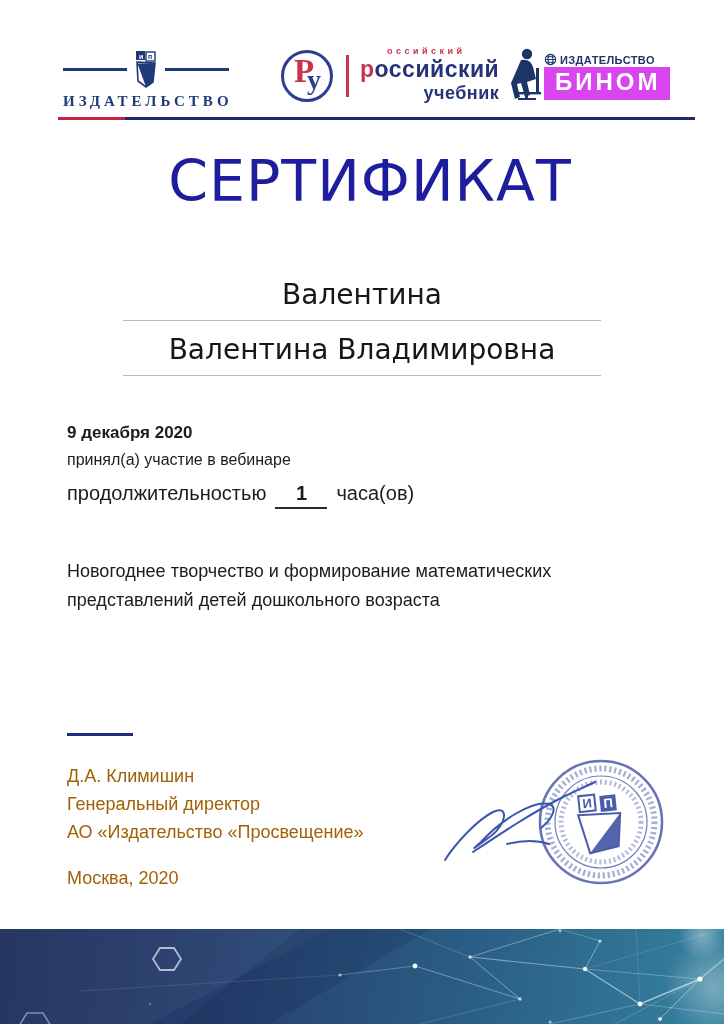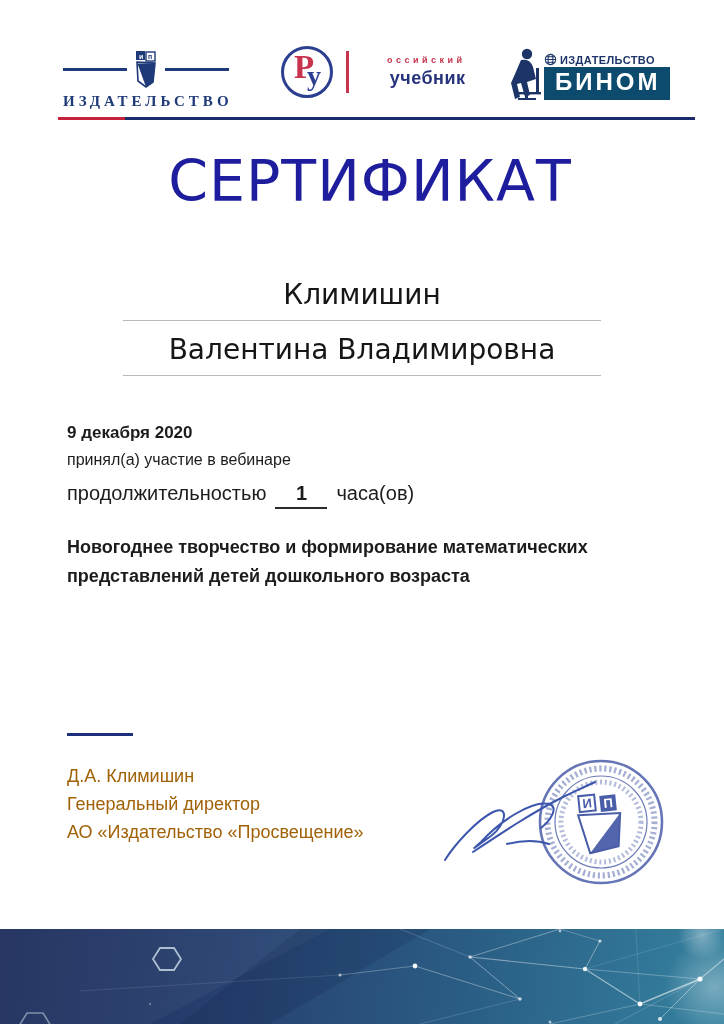--- a/index.html
+++ b/index.html
@@ -28,21 +28,21 @@
   .ru-corp { color:#c8344e; font-size:9px; font-weight:bold; letter-spacing:3.5px; padding-left:27px; margin-bottom:1px; }
   .ru-line1 { font-size:23px; font-weight:bold; color:#26337b; line-height:24px; letter-spacing:.5px; }
   .ru-line1 .initial { color:#c8344e; }
   .ru-line2 { font-size:18px; font-weight:bold; color:#26337b; line-height:24px; text-align:right; letter-spacing:.5px; }
 
   .logo-binom { position:absolute; left:511px; top:48px; display:flex; align-items:flex-end; }
   .binom-person { width:33px; height:52px; flex:none; }
   .binom-pub { display:flex; align-items:center; gap:3px; color:#1c3467; font-weight:bold; font-size:11px; letter-spacing:.4px; }
   .globe { width:13px; height:13px; }
   .binom-box {
-    margin-top:1px; background:#0c4a6e; color:#fff; font-weight:bold; font-size:24px;
+    margin-top:1px; background:#d946ef; color:#fff; font-weight:bold; font-size:24px;
     letter-spacing:3px; padding:1px 9px 4px 11px; line-height:28px; text-align:center;
   }
 
   
   .divider { position:absolute; left:58px; top:117px; width:637px; height:3px; background:#1b2a6b; }
   .divider .red-seg { position:absolute; left:0; top:0; width:67px; height:3px; background:#c4223f; }
 
   
   .cert-title {
     position:absolute; left:8px; top:148px; width:724px; text-align:center;
@@ -61,21 +61,21 @@
 
   
   .details { position:absolute; left:67px; top:423px; width:630px; }
   .d-date { font-size:17px; font-weight:bold; margin-bottom:8px; }
   .d-part { font-size:16px; margin-bottom:13px; }
   .d-dur  { font-size:20px; }
   .d-dur .hours {
     display:inline-block; min-width:52px; text-align:center; font-weight:bold;
     border-bottom:2px solid #2b2b2b; padding-bottom:2px; margin:0 9px;
   }
-  .d-topic { margin-top:24px; font-size:18px; font-weight:bold; line-height:29px; width:600px; }
+  .d-topic { margin-top:48px; font-size:18px; font-weight:normal; line-height:29px; width:600px; }
 
   
   .sign-block { position:absolute; left:67px; top:733px; }
   .sign-rule { width:66px; height:3px; background:#1e2f7e; margin-bottom:26px; }
   .sign-block p { font-size:18px; line-height:28px; color:#a16207; }
   .sign-city { margin-top:18px; }
 
   
   .stamp-wrap { position:absolute; left:437px; top:748px; width:250px; height:152px; }
 
@@ -108,20 +108,21 @@
   </div>
 
   <div class="logo-ru">
     <div class="ru-circle">
       <span class="ru-p">Р</span>
       <span class="ru-u">у</span>
     </div>
     <span class="ru-bar"></span>
     <div class="ru-text">
       <div class="ru-corp">оссийский</div>
+      <div class="ru-line1"><span class="initial">р</span><span>оссийский</span></div>
       <div class="ru-line2">учебник</div>
     </div>
   </div>
 
   <div class="logo-binom">
     <svg class="binom-person" viewBox="0 0 33 52" fill="#1c3467">
       <circle cx="16" cy="6" r="5.2"></circle>
       <path d="M10,12 q9,-2 12,7 l3,12 -9,3 3,13 -5,2 -4,-14 -4,1 3,13 -5,2 -4,-16 4,-9 z"></path>
       <rect x="3" y="44" width="27" height="2.4"></rect>
       <rect x="14" y="46" width="3" height="6"></rect>
@@ -142,35 +143,36 @@
       <div class="binom-box">БИНОМ</div>
     </div>
   </div>
 
   <div class="divider">
     <span class="red-seg"></span>
   </div>
 
   <h1 class="cert-title">СЕРТИФИКАТ</h1>
 
-  <div class="name-line first">Климишин</div>
+  <div class="name-line first">Валентина</div>
   <div class="name-line second">Валентина Владимировна</div>
 
   <div class="details">
     <p class="d-date">9 декабря 2020</p>
     <p class="d-part">принял(а) участие в вебинаре</p>
     <p class="d-dur"><span>продолжительностью</span><span class="hours">1</span><span>часа(ов)</span></p>
     <p class="d-topic">Новогоднее творчество и формирование математических представлений детей дошкольного возраста</p>
   </div>
 
   <div class="sign-block">
     <div class="sign-rule"></div>
     <p>Д.А. Климишин</p>
     <p>Генеральный директор</p>
     <p>АО «Издательство «Просвещение»</p>
+    <p class="sign-city">Москва, 2020</p>
   </div>
 
   <div class="stamp-wrap">
     <svg viewBox="0 0 250 152" width="250" height="152">
 
       <g stroke="#4a5da8" fill="none">
         <circle cx="164" cy="74" r="61" stroke-width="2.6" opacity=".85"></circle>
         <circle cx="164" cy="74" r="53.5" stroke-width="6" stroke-dasharray="2.2 2.8" opacity=".5"></circle>
         <circle cx="164" cy="74" r="46" stroke-width="1.2" opacity=".8"></circle>
         <circle cx="164" cy="74" r="40" stroke-width="5" stroke-dasharray="2 2.8" opacity=".42"></circle>

